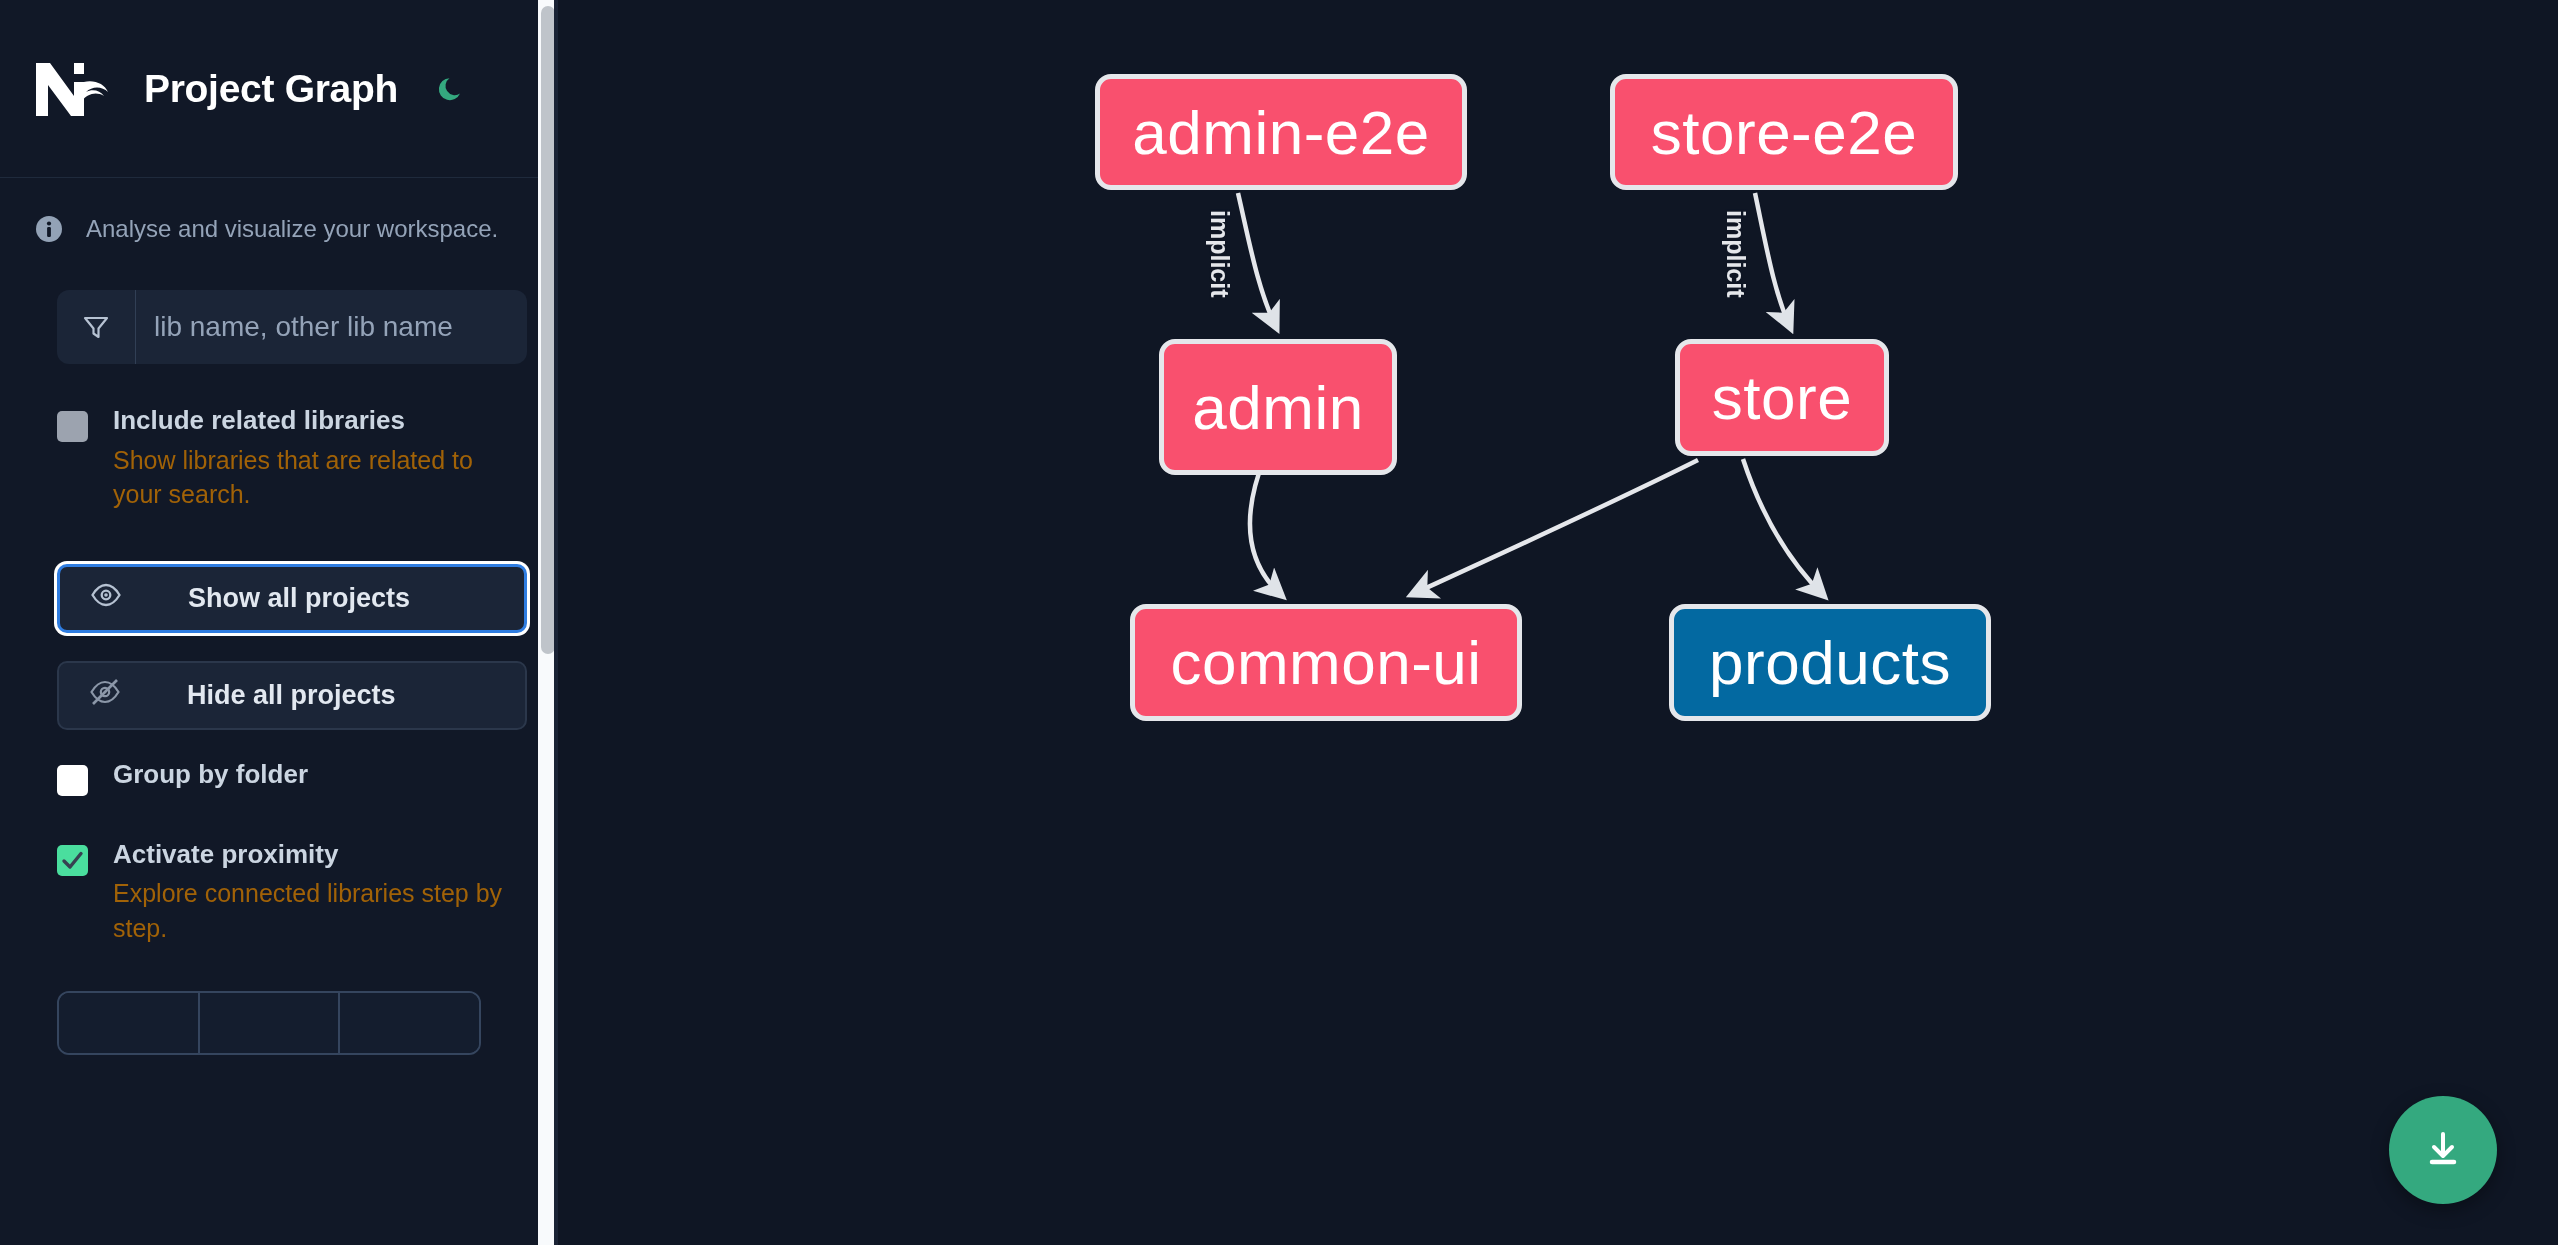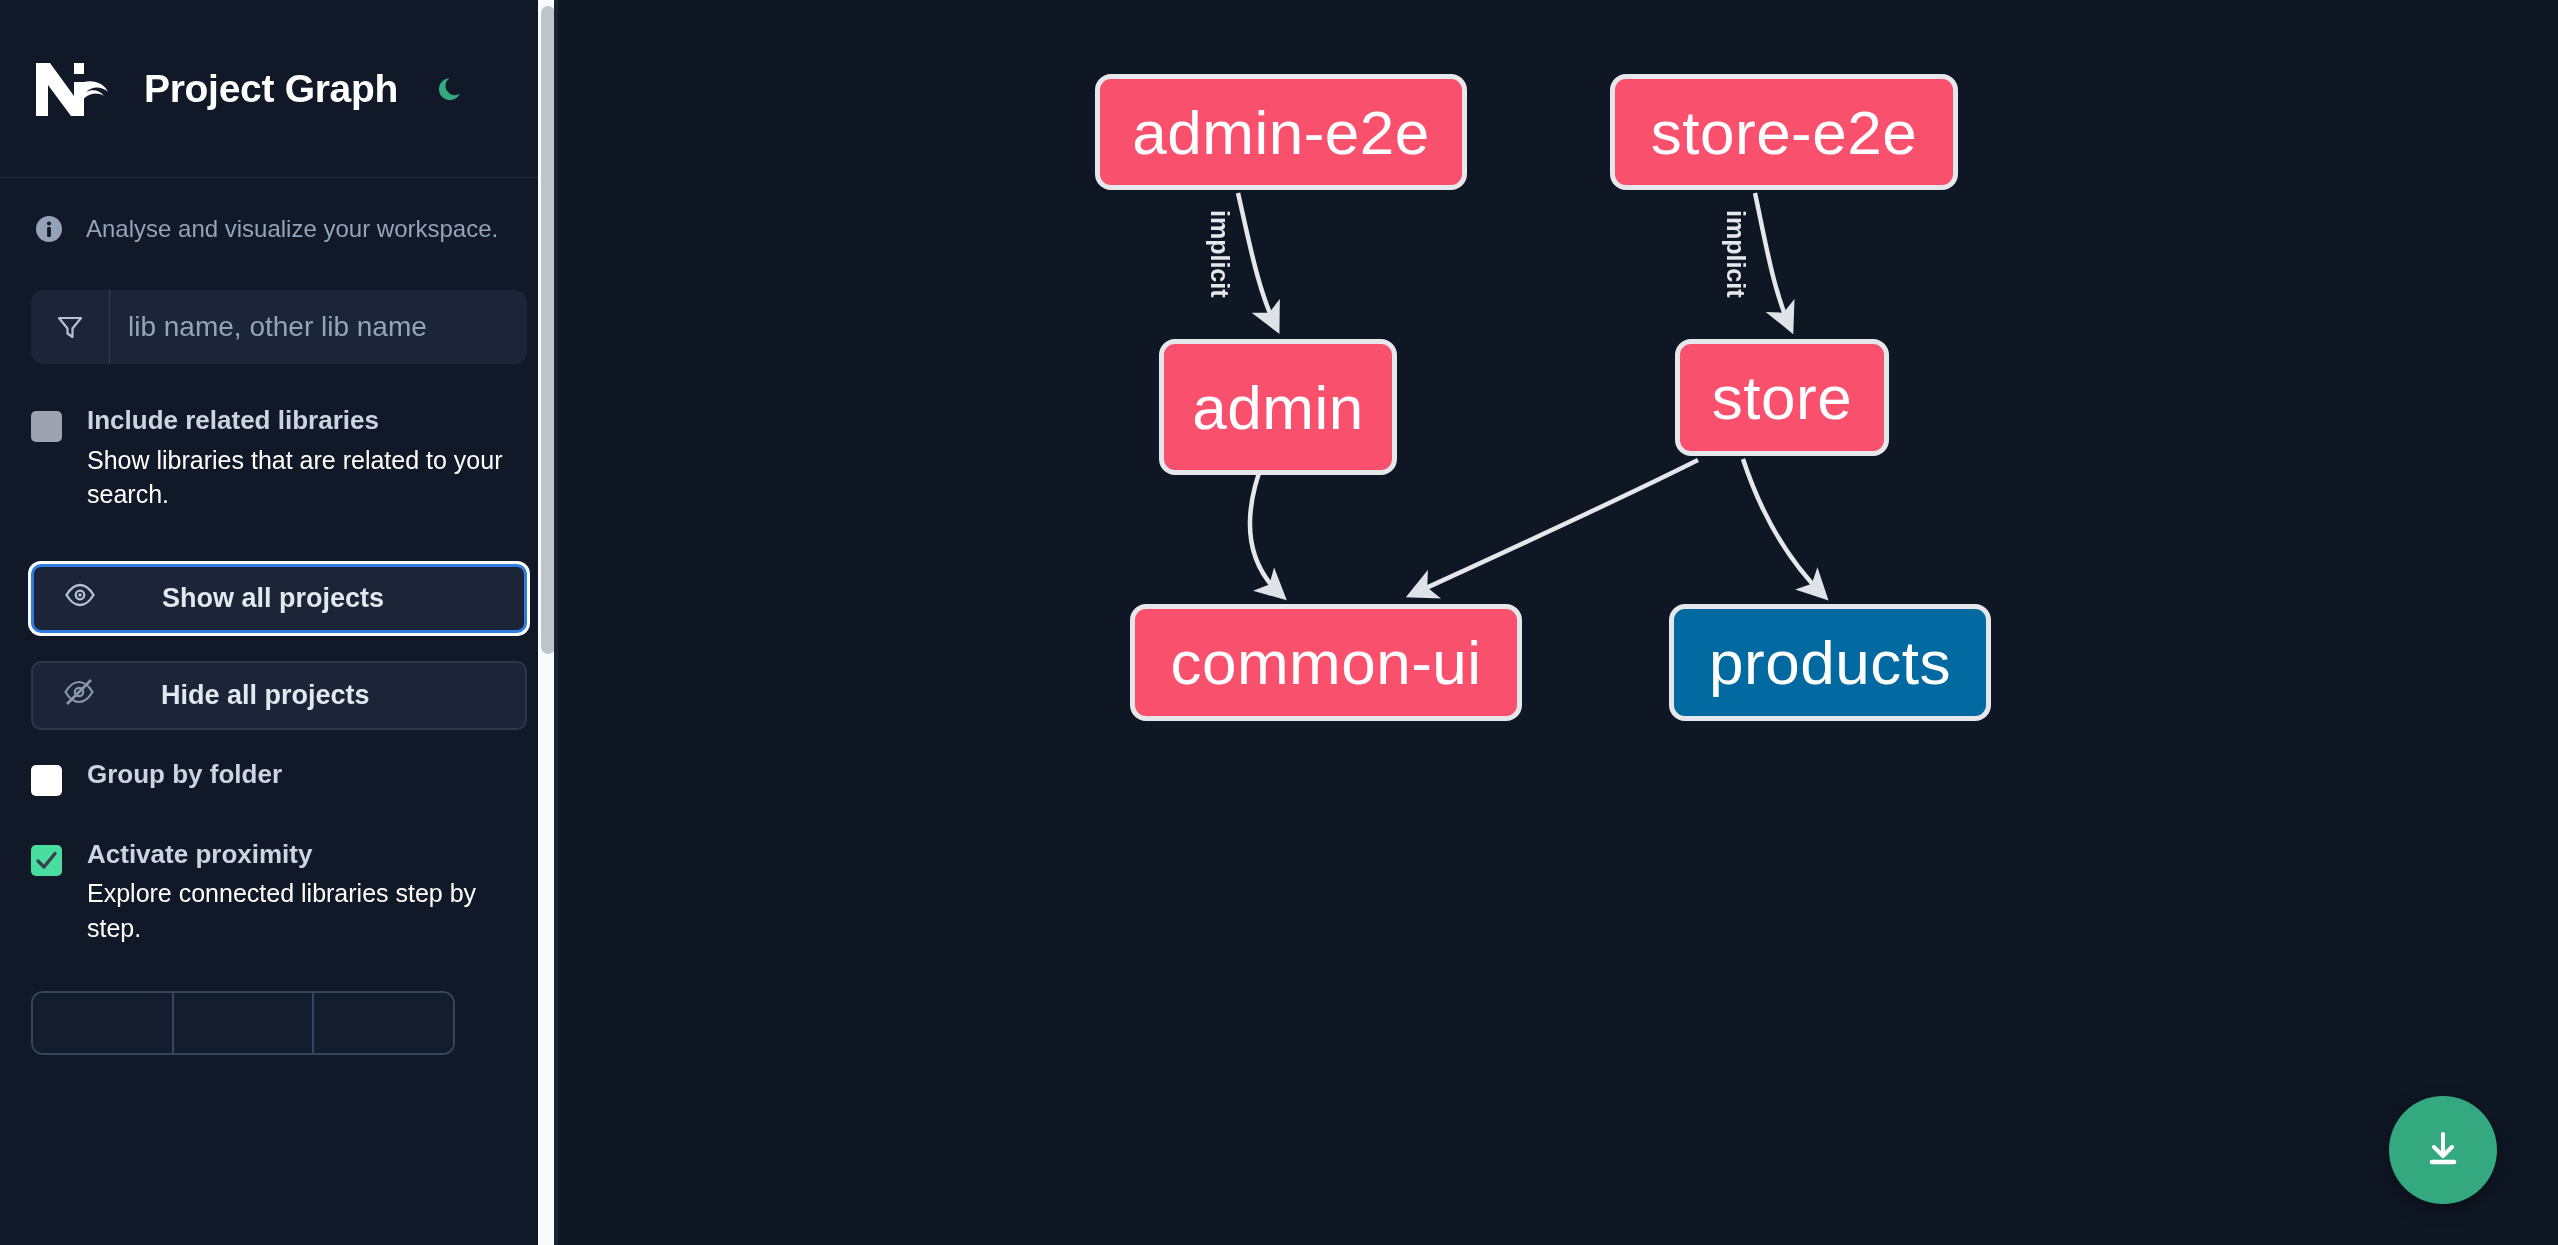--- a/index.html
+++ b/index.html
@@ -56,21 +56,21 @@
     box-sizing: border-box;
   }
   .info-icon { width: 30px; height: 30px; flex: 0 0 auto; }
   .sb-note-text {
     color: #94a3b8;
     font-size: 24px;
     margin-left: 22px;
     white-space: nowrap;
   }
 
-  .sb-body { padding: 16px 31px; box-sizing: border-box; }
+  .sb-body { padding: 16px 31px; box-sizing: border-box; margin-left: 26px; }
 
   
   .filter-row {
     display: flex; align-items: stretch;
     height: 74px;
     background: #1b2537;
     border-radius: 12px;
     overflow: hidden;
   }
   .filter-icon-box {
@@ -105,21 +105,21 @@
   .chk-green { background: #4ade9e; }
   .chk-green svg { position: absolute; left: 3px; top: 3px; }
   .chk-text { margin-left: 25px; }
   .chk-label {
     color: #cbd5e1;
     font-size: 26px;
     font-weight: bold;
     line-height: 1.25;
   }
   .chk-desc {
-    color: #ffffff;
+    color: #a16207;
     font-size: 25px;
     line-height: 1.38;
     margin-top: 6px;
     max-width: 430px;
   }
 
   
   .btn-stack { margin-top: 52px; }
   .act-btn {
     display: flex; align-items: center;

